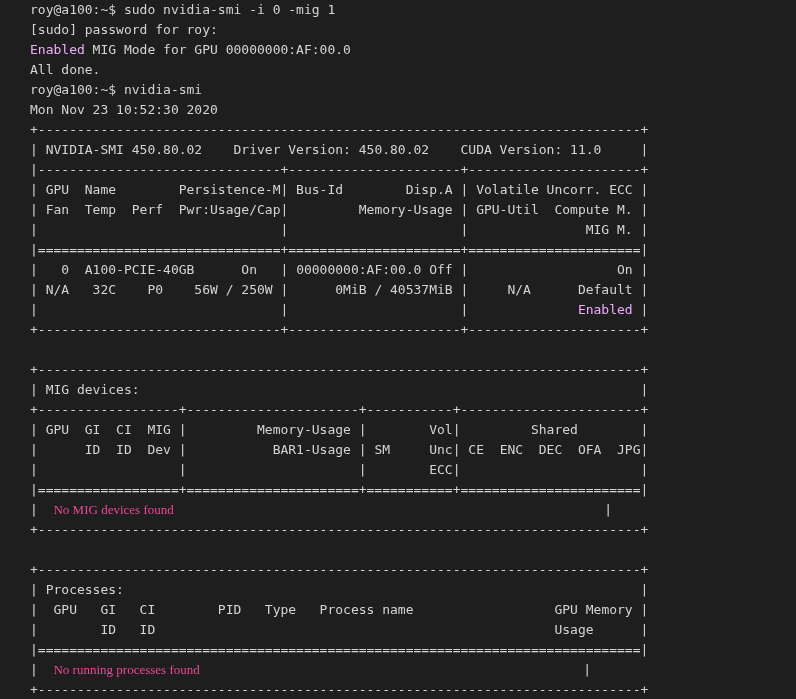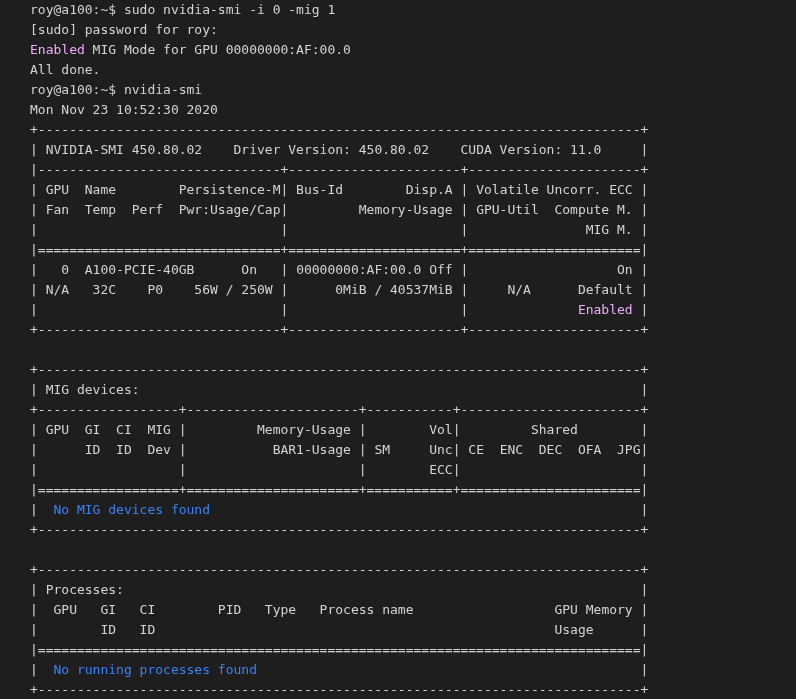--- a/index.html
+++ b/index.html
@@ -22,20 +22,20 @@
     color: #d4d4d4;
     padding: 0 8px 0 2px;
     margin-left: 28px;
   }
   .line {
     height: 20px;
     white-space: pre;
   }
   .c-fg    { color: #d4d4d4; }
   .c-green { color: #f0abfc; }
-  .c-red   { color: #3b82f6; }
+  .c-red   { color: #ec4899; font-family: Liberation Serif, serif; }
 </style>
 </head>
 <body>
 
 <div id="screen">
   <div class="terminal" id="term"><div class="line"><span class="c-fg">roy@a100:~$ </span><span class="c-fg">sudo nvidia-smi -i 0 -mig 1</span></div><div class="line"><span class="c-fg">[sudo] password for roy:</span></div><div class="line"><span class="c-green">Enabled</span><span class="c-fg"> MIG Mode for GPU 00000000:AF:00.0</span></div><div class="line"><span class="c-fg">All done.</span></div><div class="line"><span class="c-fg">roy@a100:~$ </span><span class="c-fg">nvidia-smi</span></div><div class="line"><span class="c-fg">Mon Nov 23 10:52:30 2020</span></div><div class="line"><span class="c-fg">+-----------------------------------------------------------------------------+</span></div><div class="line"><span class="c-fg">| NVIDIA-SMI 450.80.02</span><span class="c-fg">    </span><span class="c-fg">Driver Version: 450.80.02</span><span class="c-fg">    </span><span class="c-fg">CUDA Version: 11.0</span><span class="c-fg">     </span><span class="c-fg">|</span></div><div class="line"><span class="c-fg">|-------------------------------+----------------------+----------------------+</span></div><div class="line"><span class="c-fg">| GPU  Name</span><span class="c-fg">        </span><span class="c-fg">Persistence-M| Bus-Id</span><span class="c-fg">        </span><span class="c-fg">Disp.A | Volatile Uncorr. ECC |</span></div><div class="line"><span class="c-fg">| Fan  Temp  Perf  Pwr:Usage/Cap|</span><span class="c-fg">         </span><span class="c-fg">Memory-Usage | GPU-Util  Compute M. |</span></div><div class="line"><span class="c-fg">|</span><span class="c-fg">                               </span><span class="c-fg">|</span><span class="c-fg">                      </span><span class="c-fg">|</span><span class="c-fg">               </span><span class="c-fg">MIG M. |</span></div><div class="line"><span class="c-fg">|===============================+======================+======================|</span></div><div class="line"><span class="c-fg">|   0  A100-PCIE-40GB</span><span class="c-fg">      </span><span class="c-fg">On   | 00000000:AF:00.0 Off |</span><span class="c-fg">                   </span><span class="c-fg">On |</span></div><div class="line"><span class="c-fg">| N/A   32C    P0    56W / 250W |</span><span class="c-fg">      </span><span class="c-fg">0MiB / 40537MiB |     N/A</span><span class="c-fg">      </span><span class="c-fg">Default |</span></div><div class="line"><span class="c-fg">|</span><span class="c-fg">                               </span><span class="c-fg">|</span><span class="c-fg">                      </span><span class="c-fg">|</span><span class="c-fg">              </span><span class="c-green">Enabled</span><span class="c-fg"> |</span></div><div class="line"><span class="c-fg">+-------------------------------+----------------------+----------------------+</span></div><div class="line"></div><div class="line"><span class="c-fg">+-----------------------------------------------------------------------------+</span></div><div class="line"><span class="c-fg">| MIG devices:</span><span class="c-fg">                                                                </span><span class="c-fg">|</span></div><div class="line"><span class="c-fg">+------------------+----------------------+-----------+-----------------------+</span></div><div class="line"><span class="c-fg">| GPU  GI  CI  MIG |</span><span class="c-fg">         </span><span class="c-fg">Memory-Usage |</span><span class="c-fg">        </span><span class="c-fg">Vol|</span><span class="c-fg">         </span><span class="c-fg">Shared</span><span class="c-fg">        </span><span class="c-fg">|</span></div><div class="line"><span class="c-fg">|</span><span class="c-fg">      </span><span class="c-fg">ID  ID  Dev |</span><span class="c-fg">           </span><span class="c-fg">BAR1-Usage | SM</span><span class="c-fg">     </span><span class="c-fg">Unc| CE  ENC  DEC  OFA  JPG|</span></div><div class="line"><span class="c-fg">|</span><span class="c-fg">                  </span><span class="c-fg">|</span><span class="c-fg">                      </span><span class="c-fg">|</span><span class="c-fg">        </span><span class="c-fg">ECC|</span><span class="c-fg">                       </span><span class="c-fg">|</span></div><div class="line"><span class="c-fg">|==================+======================+===========+=======================|</span></div><div class="line"><span class="c-fg">|  </span><span class="c-red">No MIG devices found</span><span class="c-fg">                                                       </span><span class="c-fg">|</span></div><div class="line"><span class="c-fg">+-----------------------------------------------------------------------------+</span></div><div class="line"></div><div class="line"><span class="c-fg">+-----------------------------------------------------------------------------+</span></div><div class="line"><span class="c-fg">| Processes:</span><span class="c-fg">                                                                  </span><span class="c-fg">|</span></div><div class="line"><span class="c-fg">|  GPU   GI   CI</span><span class="c-fg">        </span><span class="c-fg">PID   Type   Process name</span><span class="c-fg">                  </span><span class="c-fg">GPU Memory |</span></div><div class="line"><span class="c-fg">|</span><span class="c-fg">        </span><span class="c-fg">ID   ID</span><span class="c-fg">                                                   </span><span class="c-fg">Usage</span><span class="c-fg">      </span><span class="c-fg">|</span></div><div class="line"><span class="c-fg">|=============================================================================|</span></div><div class="line"><span class="c-fg">|  </span><span class="c-red">No running processes found</span><span class="c-fg">                                                 </span><span class="c-fg">|</span></div><div class="line"><span class="c-fg">+-----------------------------------------------------------------------------+</span></div></div>
 </div>
 
 </body></html>

